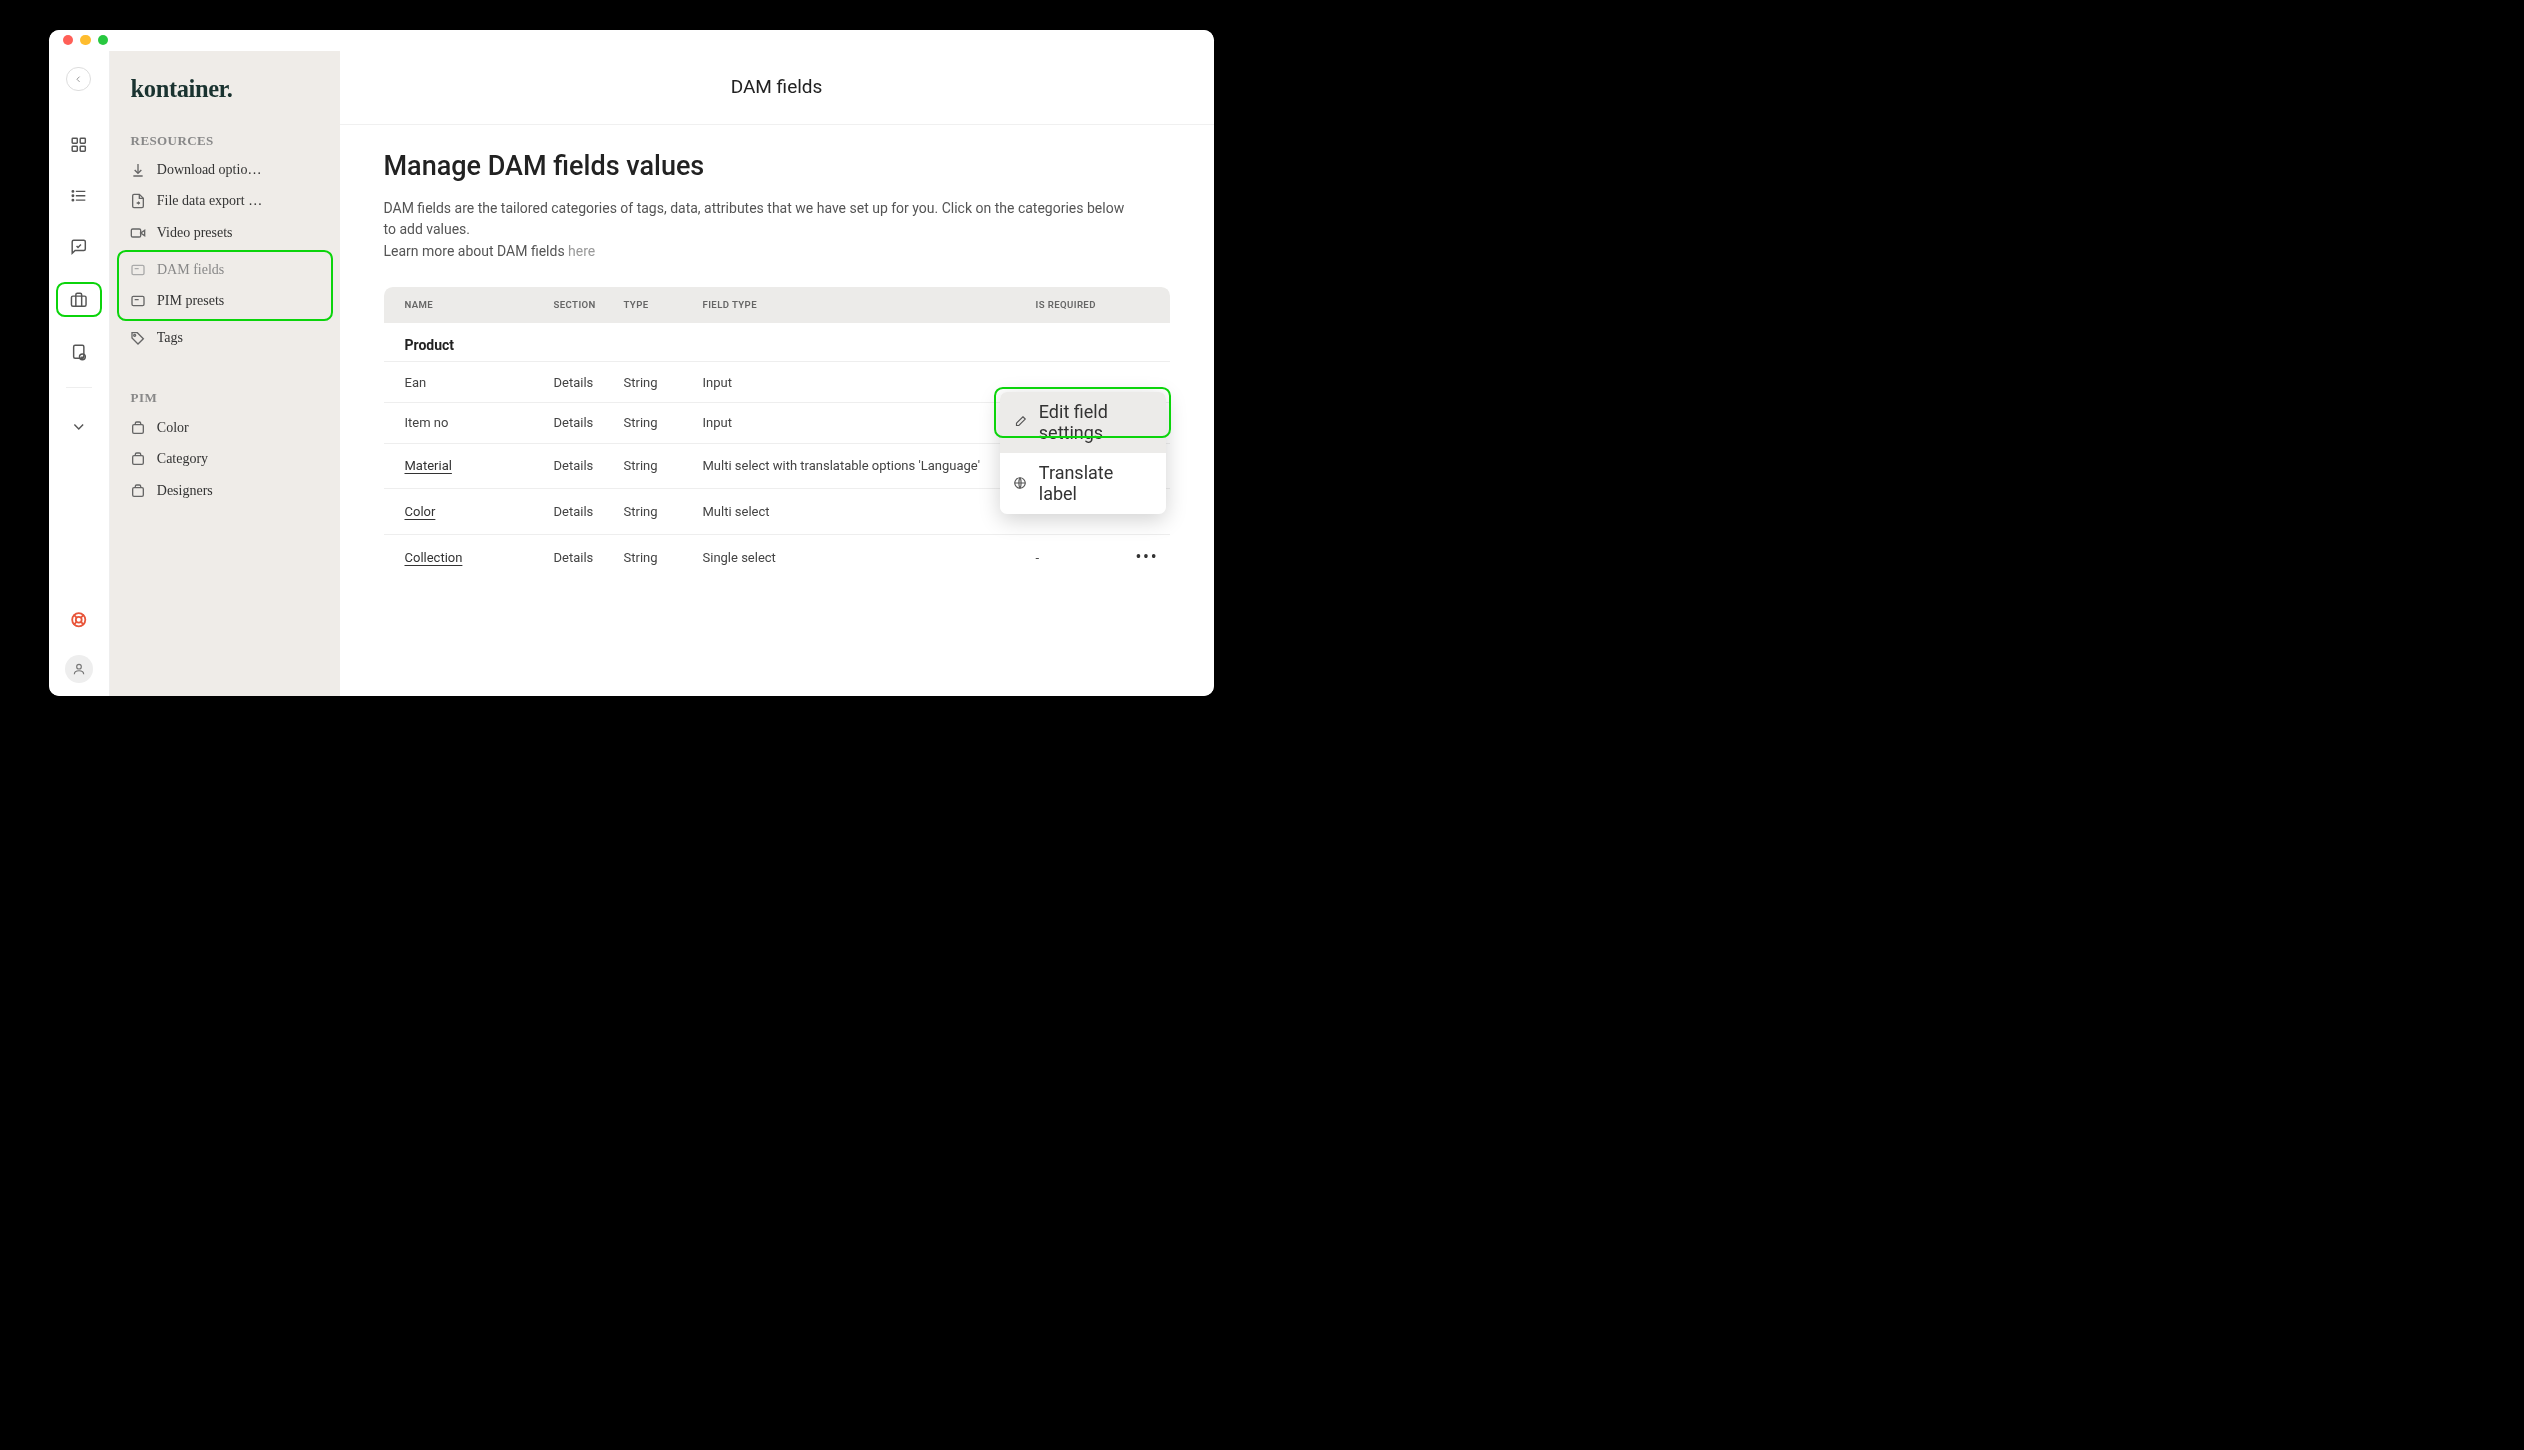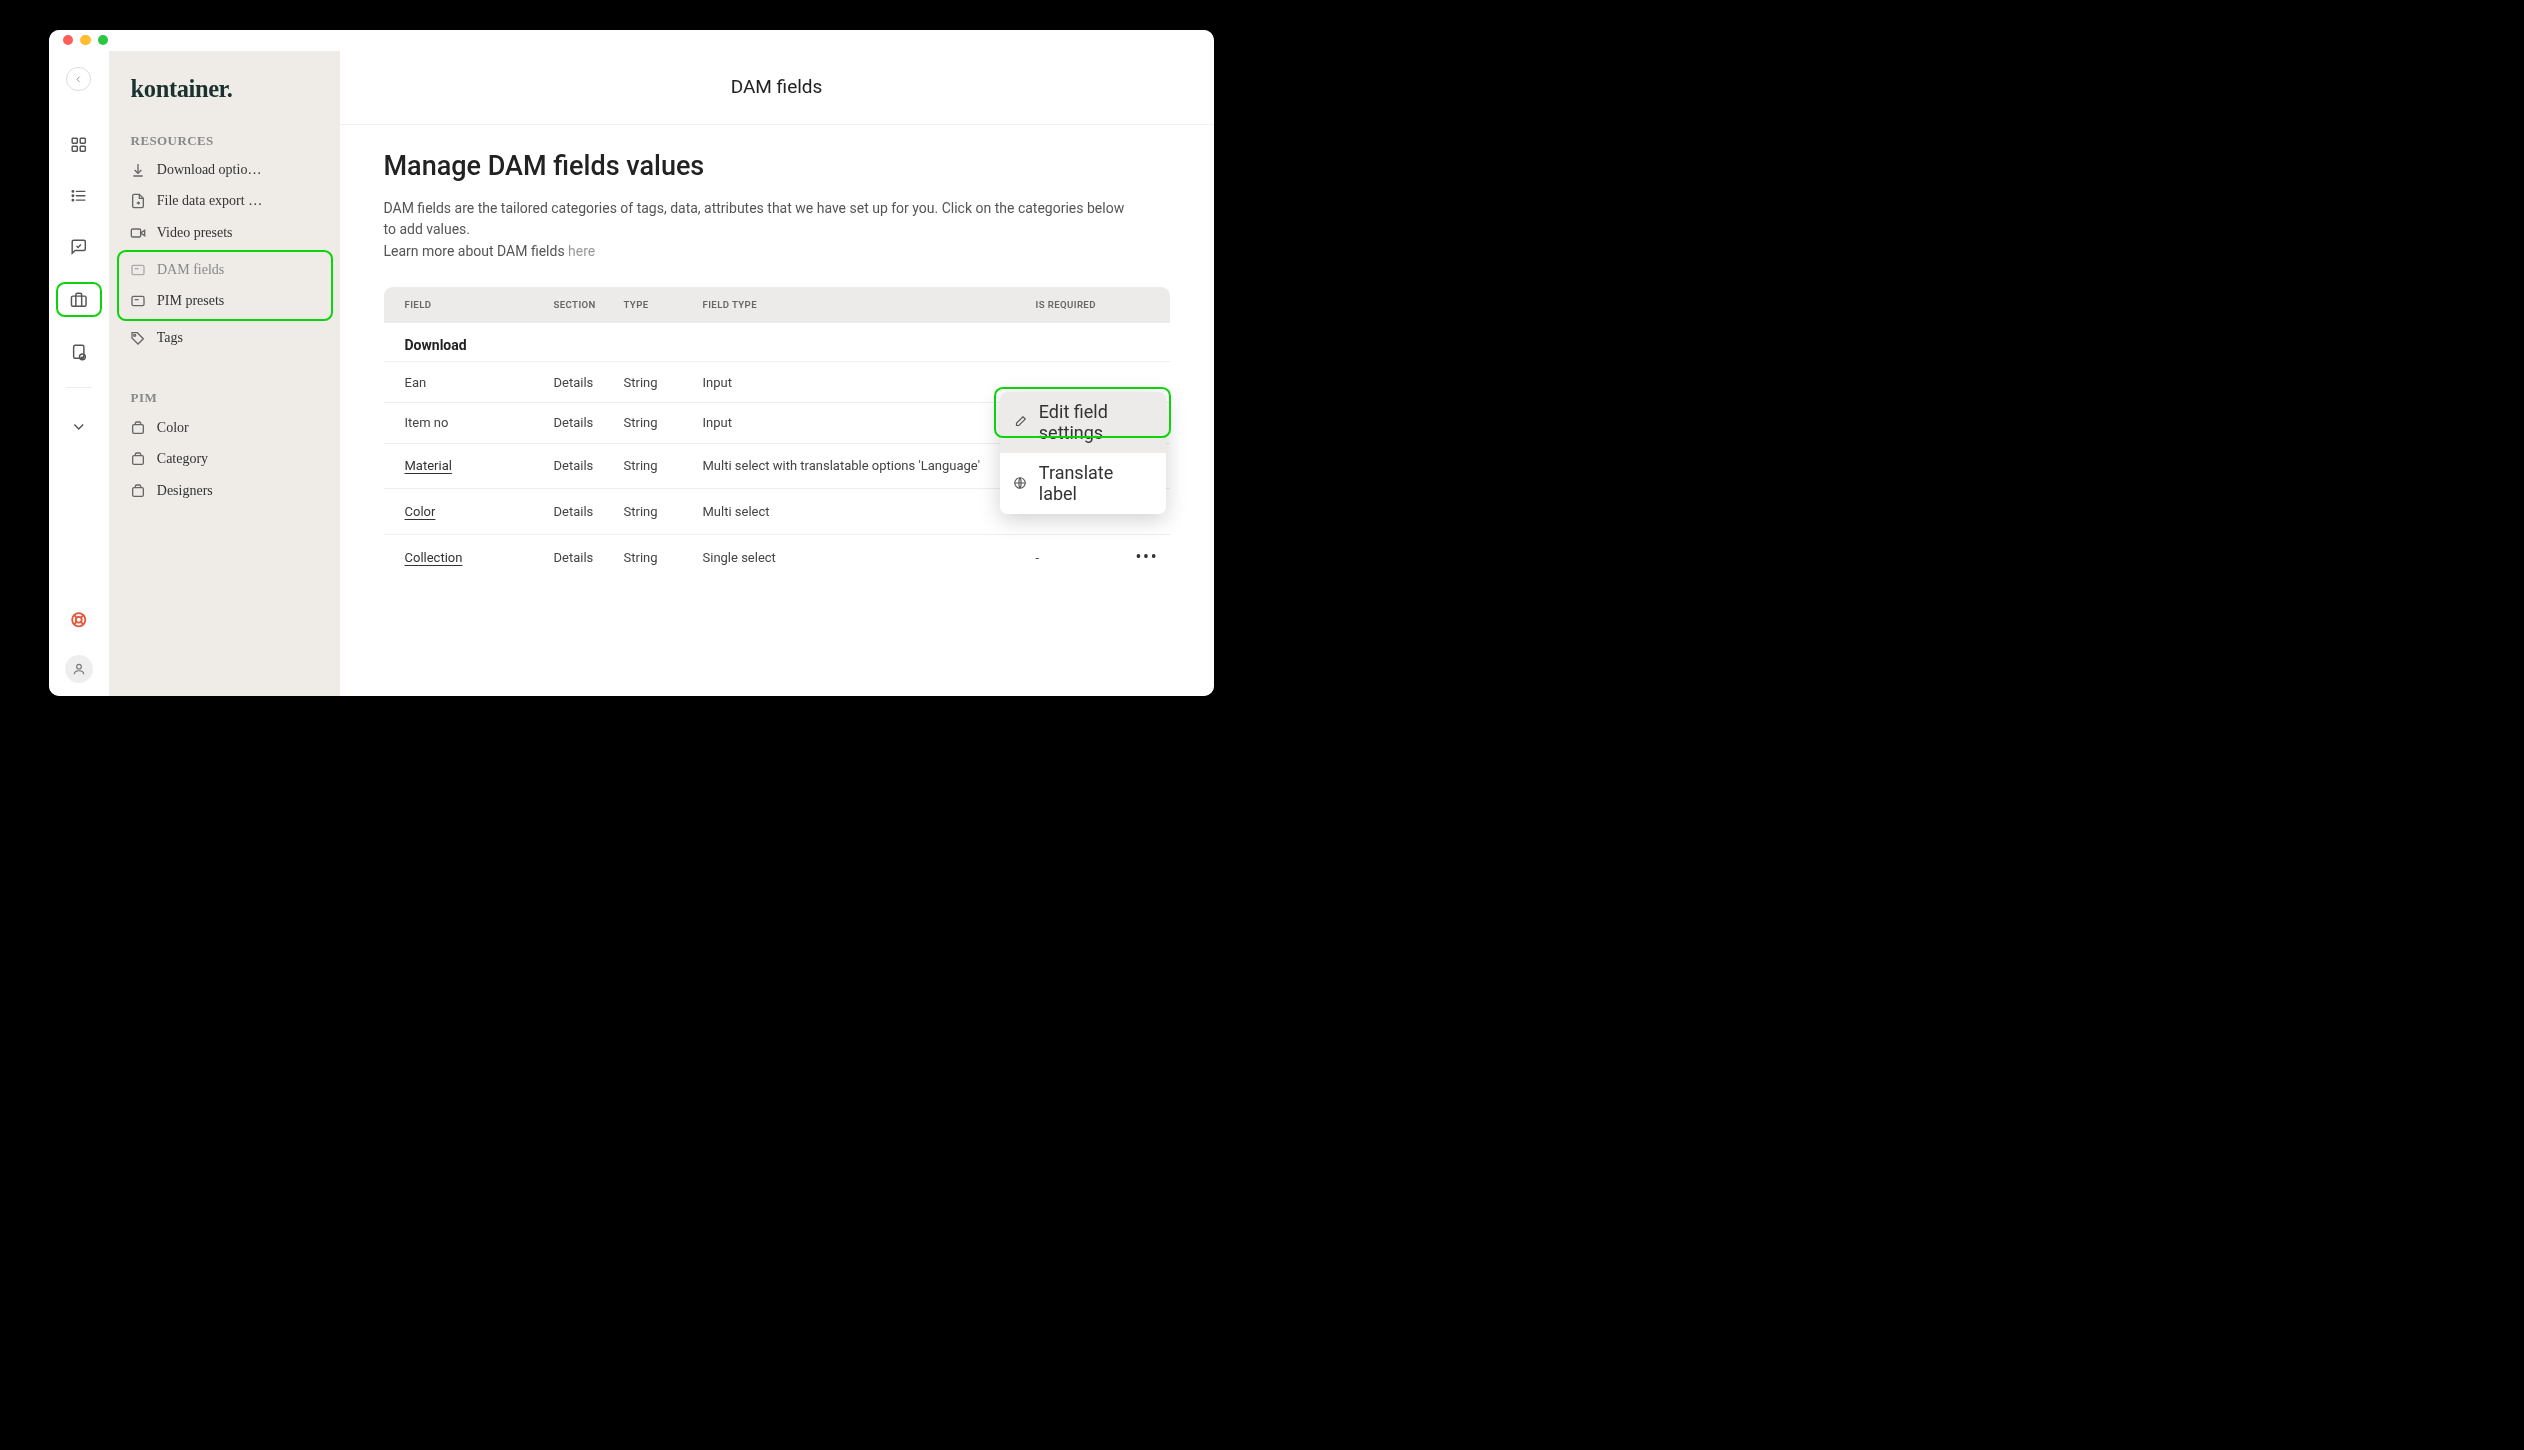--- a/index.html
+++ b/index.html
@@ -396,29 +396,29 @@
 
       <div class="content">
         <h2>Manage DAM fields values</h2>
         <p>
           <span>DAM fields are the tailored categories of tags, data, attributes that we have set up for you. Click on the categories below to add values.</span><br>
           <span>Learn more about DAM fields </span><span class="link">here</span>
         </p>
 
         <div class="tbl">
           <div class="tbl-head">
-            <div>FIELD</div>
+            <div>NAME</div>
             <div>SECTION</div>
             <div>TYPE</div>
             <div>FIELD TYPE</div>
             <div>IS REQUIRED</div>
             <div></div>
           </div>
 
-          <div class="tbl-section-row">Download</div>
+          <div class="tbl-section-row">Product</div>
 
           <div class="tbl-row">
             <div class="name">Ean</div>
             <div>Details</div>
             <div>String</div>
             <div>Input</div>
             <div></div>
             <div></div>
           </div>
           <div class="tbl-row">

